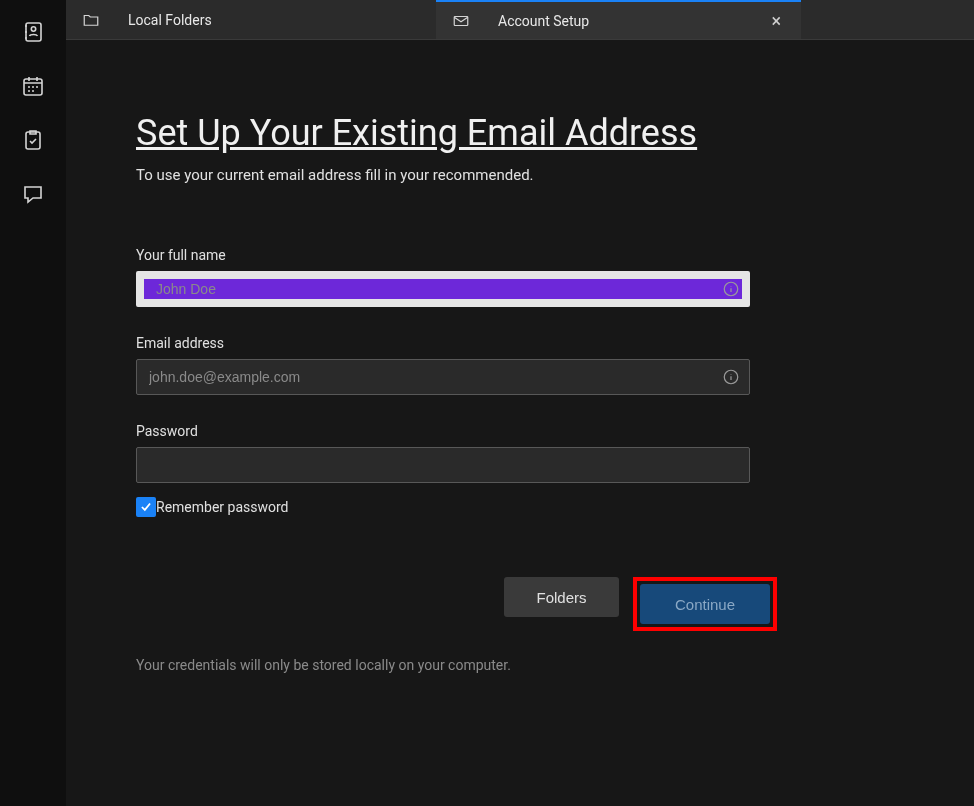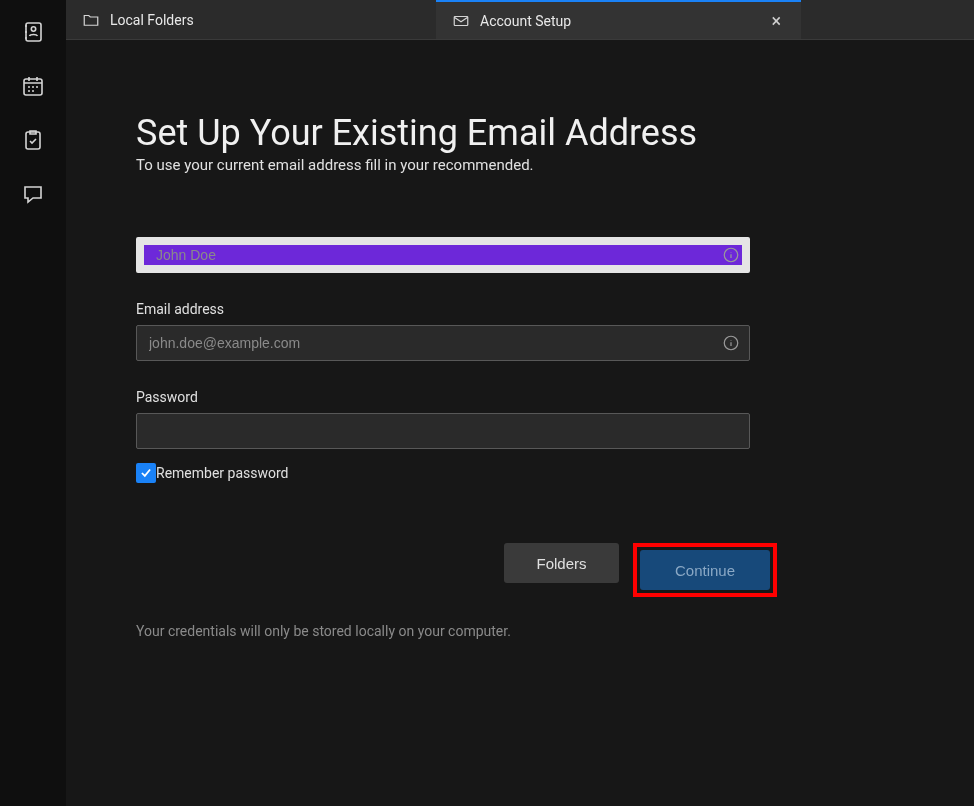--- a/index.html
+++ b/index.html
@@ -52,21 +52,21 @@
     
     .tab-bar {
       height: 40px;
       display: flex;
       background: #2b2b2b;
       border-bottom: 1px solid #3a3a3a;
     }
     .tab {
       display: flex;
       align-items: center;
-      gap: 10px;
+      gap: 28px;
       padding: 0 16px;
       font-size: 14px;
       color: #e8e8e8;
       cursor: pointer;
       position: relative;
     }
     .tab.inactive {
       background: #2b2b2b;
       width: 370px;
     }
@@ -103,21 +103,22 @@
     
     .content {
       flex: 1;
       background: #171717;
       padding: 72px 70px 0 70px;
     }
     .page-title {
       font-size: 36px;
       font-weight: 400;
       color: #f0f0f0;
-      margin-bottom: 0;
+      margin-bottom: 10px;
+      text-decoration: underline;
     }
     .description {
       font-size: 15px;
       color: #e0e0e0;
       line-height: 1.55;
       margin-bottom: 60px;
     }
     .form-group {
       margin-bottom: 28px;
     }
@@ -287,20 +288,21 @@
     <div class="tab-rest"></div>
   </div>
 
   <div class="content">
     <h1 class="page-title">Set Up Your Existing Email Address</h1>
     <div class="description">
       <span>To use your current email address fill in your recommended.</span><br>
     </div>
 
     <div class="form-group">
+      <label class="form-label">Your full name</label>
       <div class="input-wrapper">
         <input type="text" class="form-input focused" placeholder="John Doe" style="">
         <span class="info-icon">
           <svg viewBox="0 0 24 24">
               <circle cx="12" cy="12" r="9"></circle>
               <path d="M12 8v.5M12 11v5"></path>
             </svg>
         </span>
       </div>
     </div>

